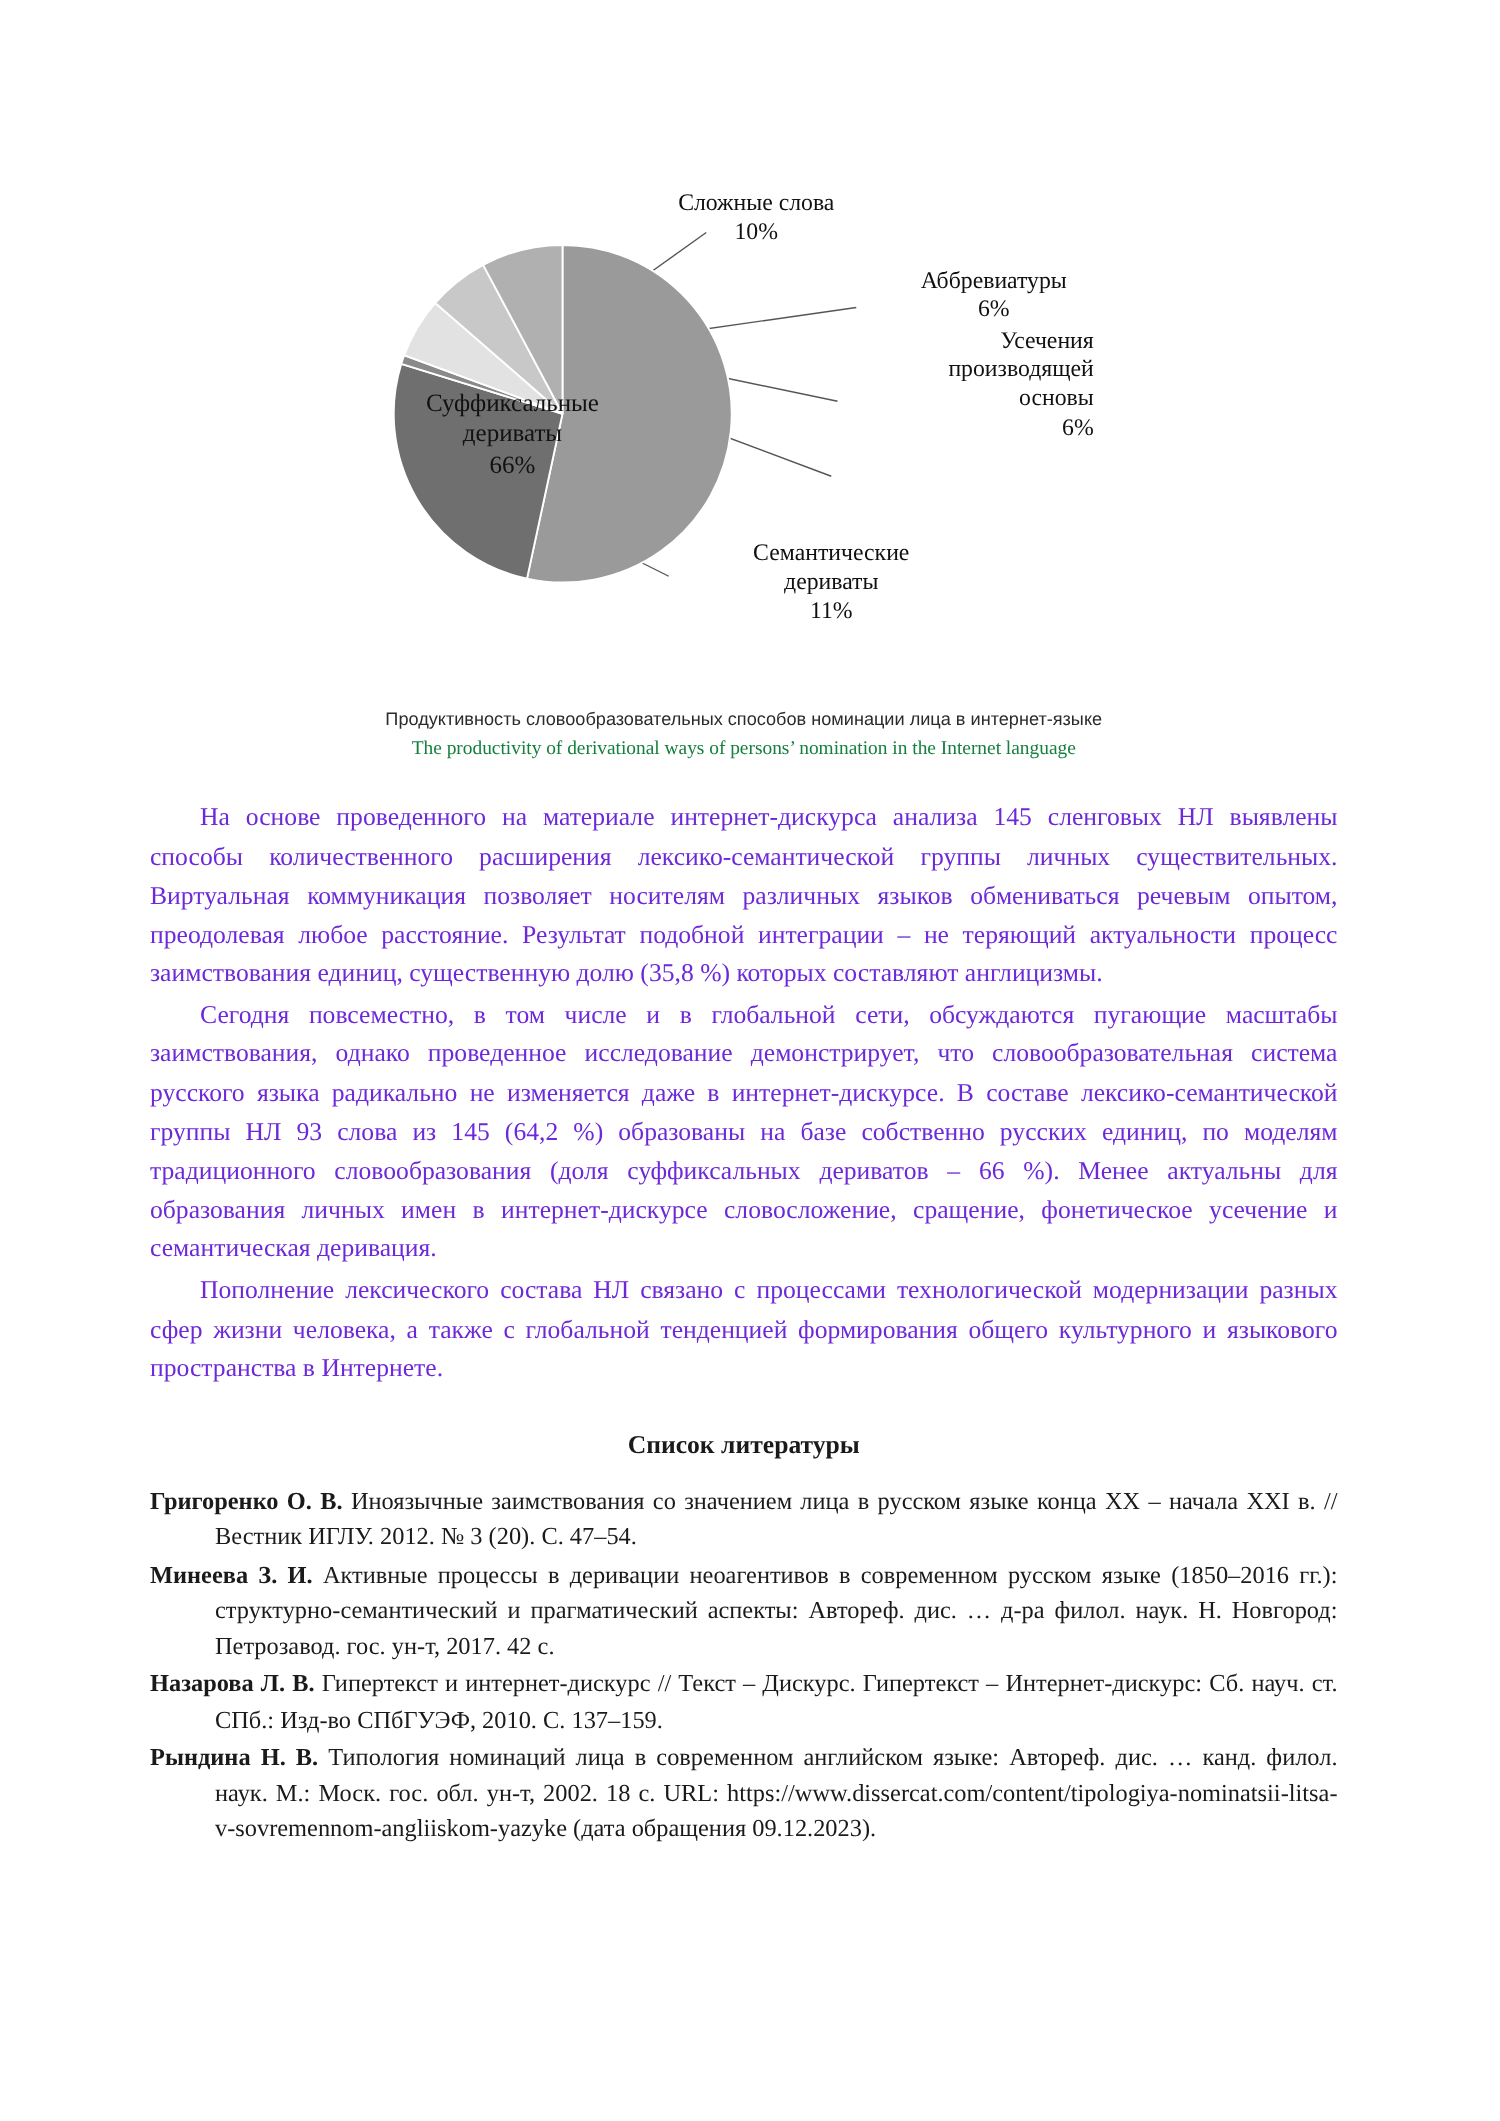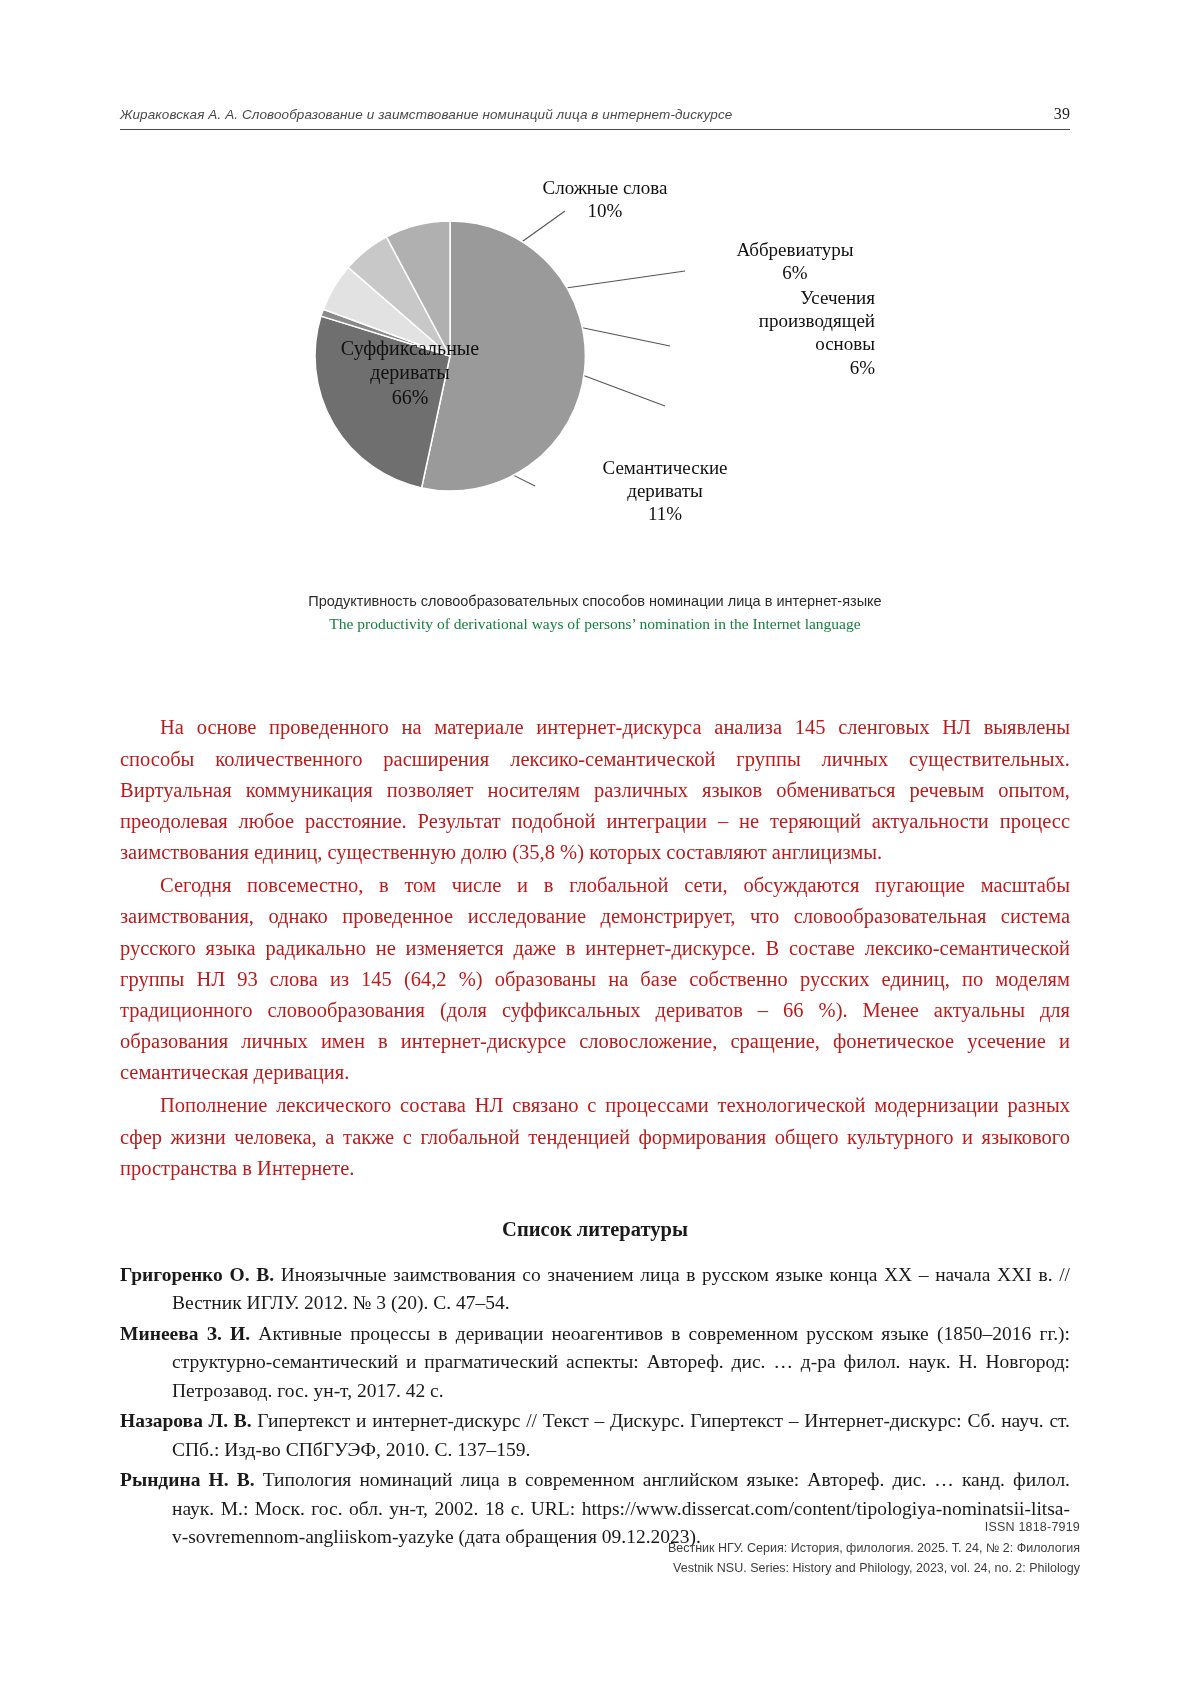--- a/index.html
+++ b/index.html
@@ -89,25 +89,25 @@
     line-height: 1.55;
   }
   .caption .cap-en {
     font-family: "Liberation Serif", serif;
     font-size: 15.5px;
     color: #15803d;
   }
 
   
   .body-text {
-    margin-top: 76px;
+    margin-top: 28px;
     font-size: 20.5px;
     line-height: 1.52;
     text-align: justify;
-    color: #b91c1c;
+    color: #6d28d9;
   }
   .body-text p {
     margin: 0 0 2px 0;
     text-indent: 40px;
     hyphens: auto;
   }
 
   .section-title {
     margin-top: 34px;
     margin-bottom: 20px;
@@ -141,24 +141,20 @@
     line-height: 1.65;
   }
   .footer .issn { letter-spacing: 0.2px; }
 </style>
 </head>
 <body>
 
 <div class="page">
   <div class="content">
 
-    <div class="runhead">
-      <div class="rh-left">Жираковская А. А. Словообразование и заимствование номинаций лица в интернет-дискурсе</div>
-      <div class="rh-page">39</div>
-    </div>
 
     <div class="figure">
       <div class="chart-wrap">
 
         <svg class="pie-svg" width="860" height="400" viewBox="0 0 860 400">
 
           <g stroke="#555" stroke-width="1.1" fill="none">
             <line x1="330" y1="105" x2="400" y2="55"></line>
             <line x1="380" y1="135" x2="520" y2="115"></line>
             <line x1="385" y1="165" x2="505" y2="190"></line>
@@ -226,18 +222,13 @@
       </div>
       <div class="ref">
         <b>Назарова Л. В.</b><span> Гипертекст и интернет-дискурс // Текст – Дискурс. Гипертекст – Интернет-дискурс: Сб. науч. ст. СПб.: Изд-во СПбГУЭФ, 2010. С. 137–159.</span>
       </div>
       <div class="ref">
         <b>Рындина Н. В.</b><span> Типология номинаций лица в современном английском языке: Автореф. дис. … канд. филол. наук. М.: Моск. гос. обл. ун-т, 2002. 18 с. URL: https://www.dissercat.com/content/tipologiya-nominatsii-litsa-v-sovremennom-angliiskom-yazyke (дата обращения 09.12.2023).</span>
       </div>
     </div>
   </div>
 
-  <div class="footer">
-    <div class="issn">ISSN 1818-7919</div>
-    <div>Вестник НГУ. Серия: История, филология. 2025. Т. 24, № 2: Филология</div>
-    <div>Vestnik NSU. Series: History and Philology, 2023, vol. 24, no. 2: Philology</div>
-  </div>
 </div>
 
 </body></html>

